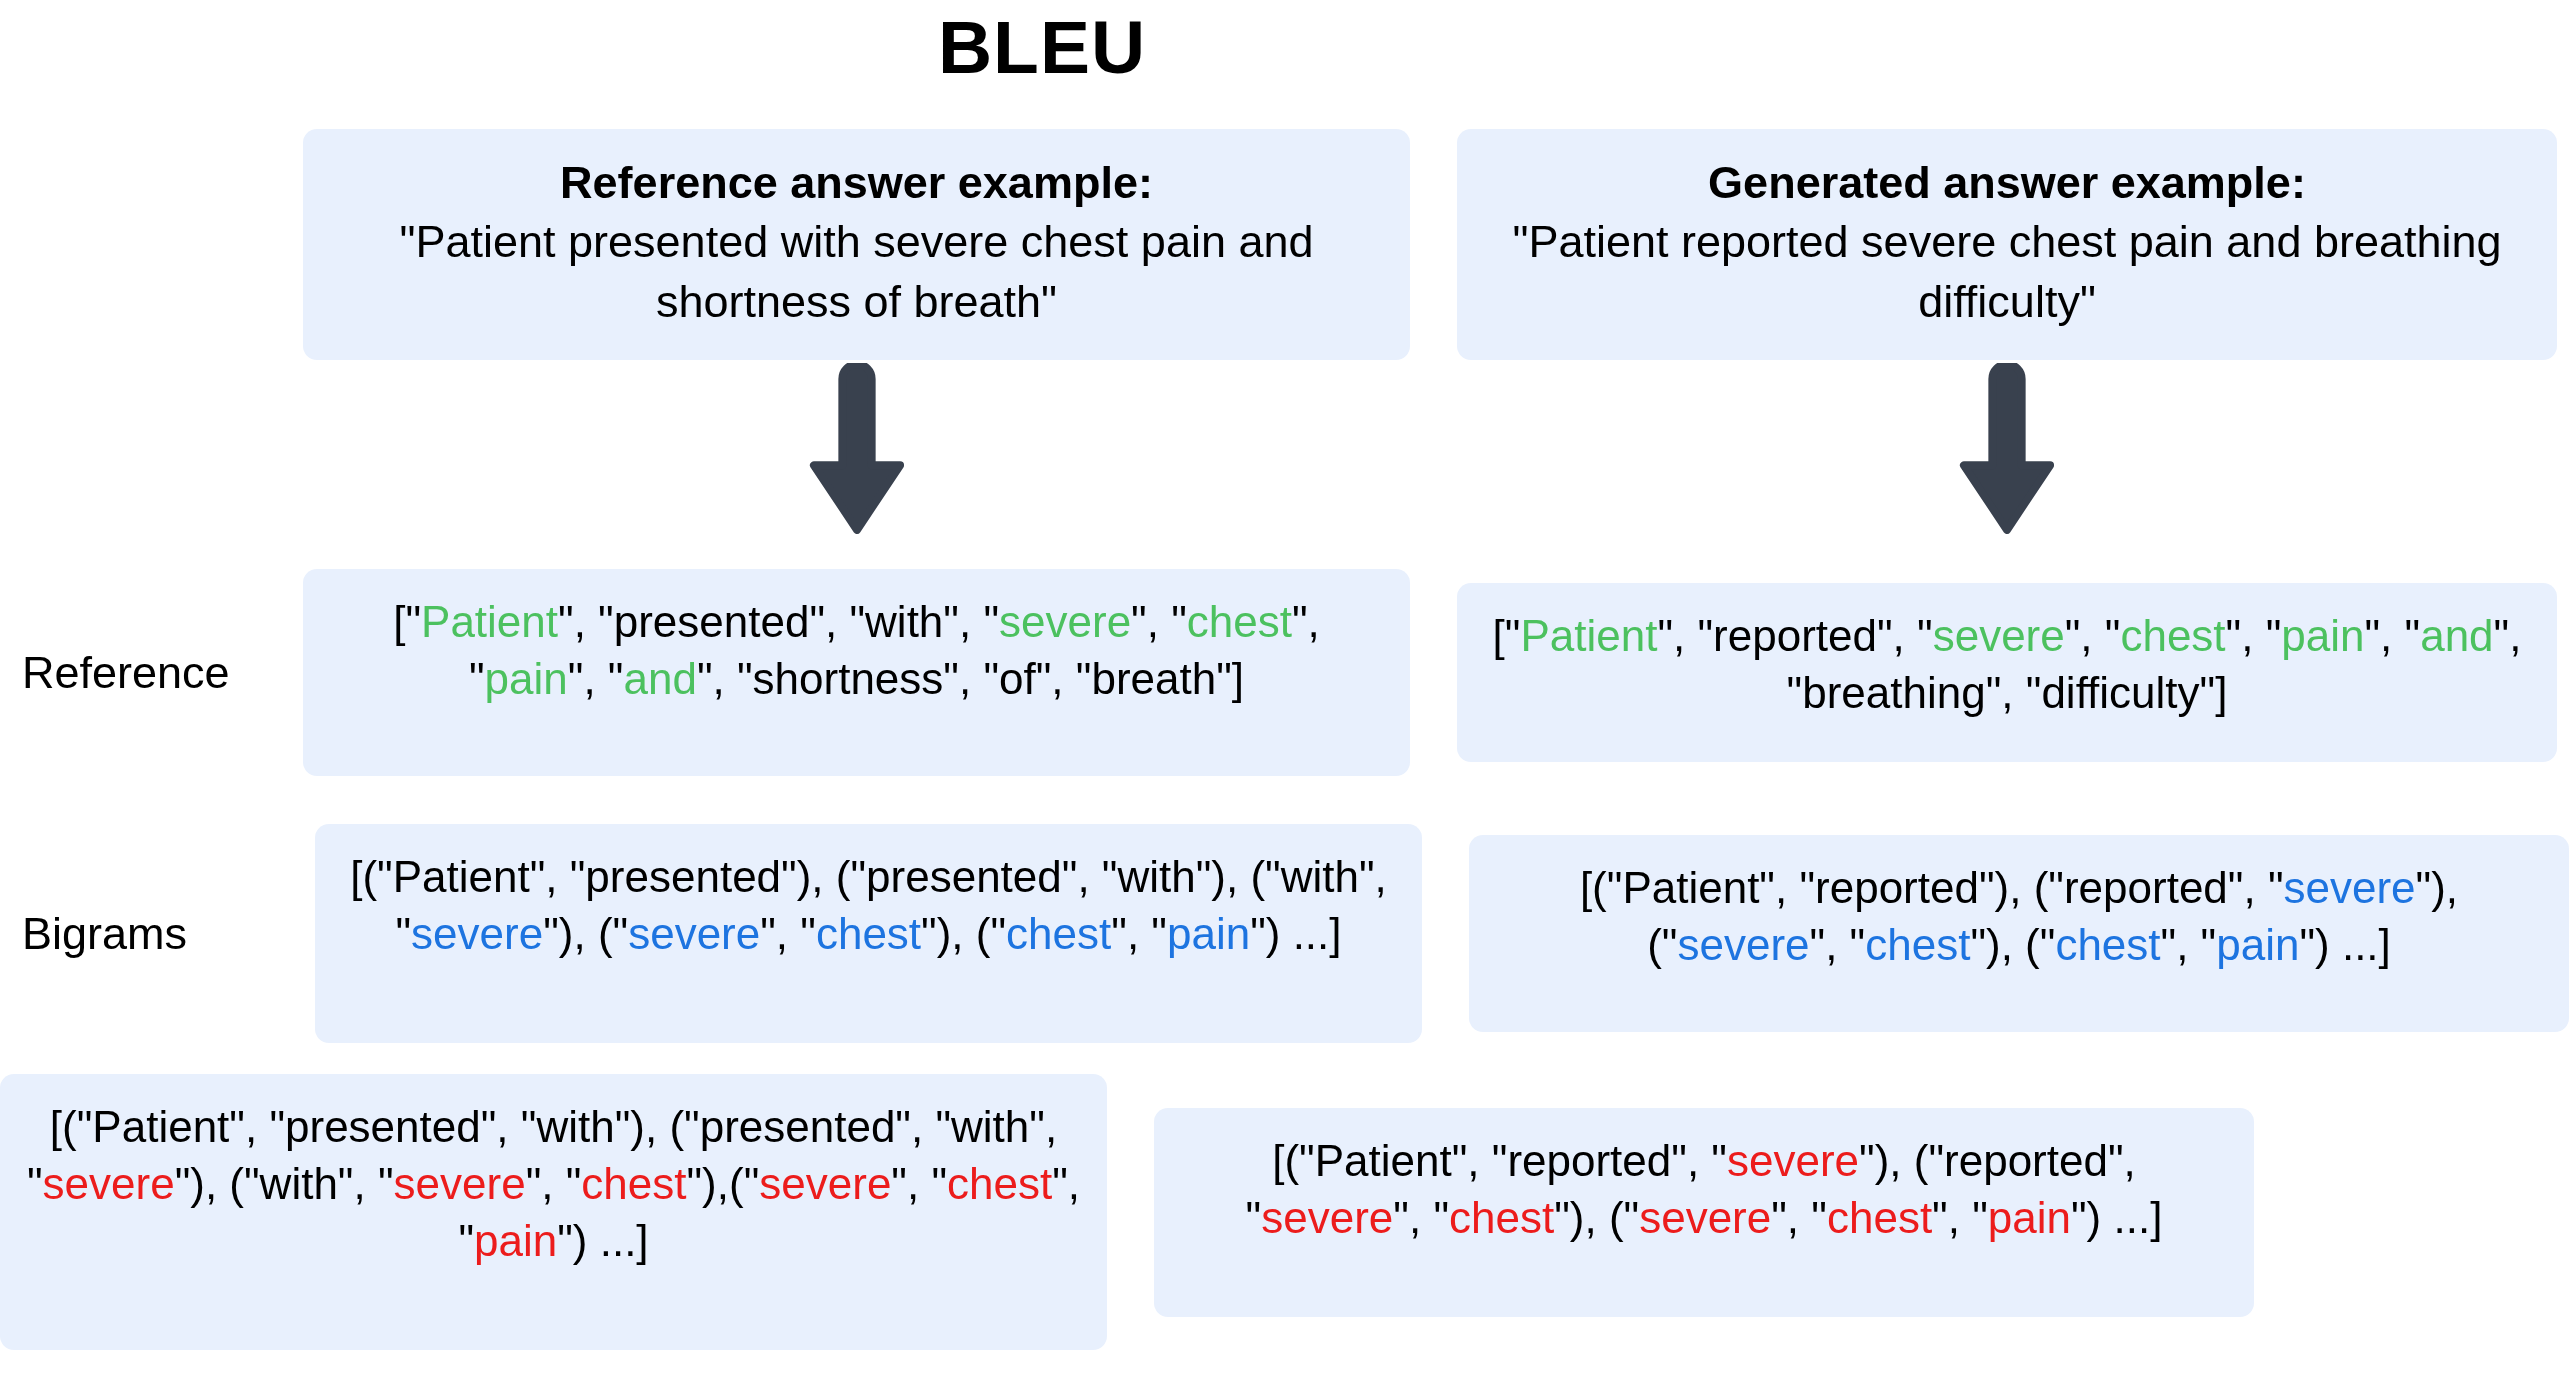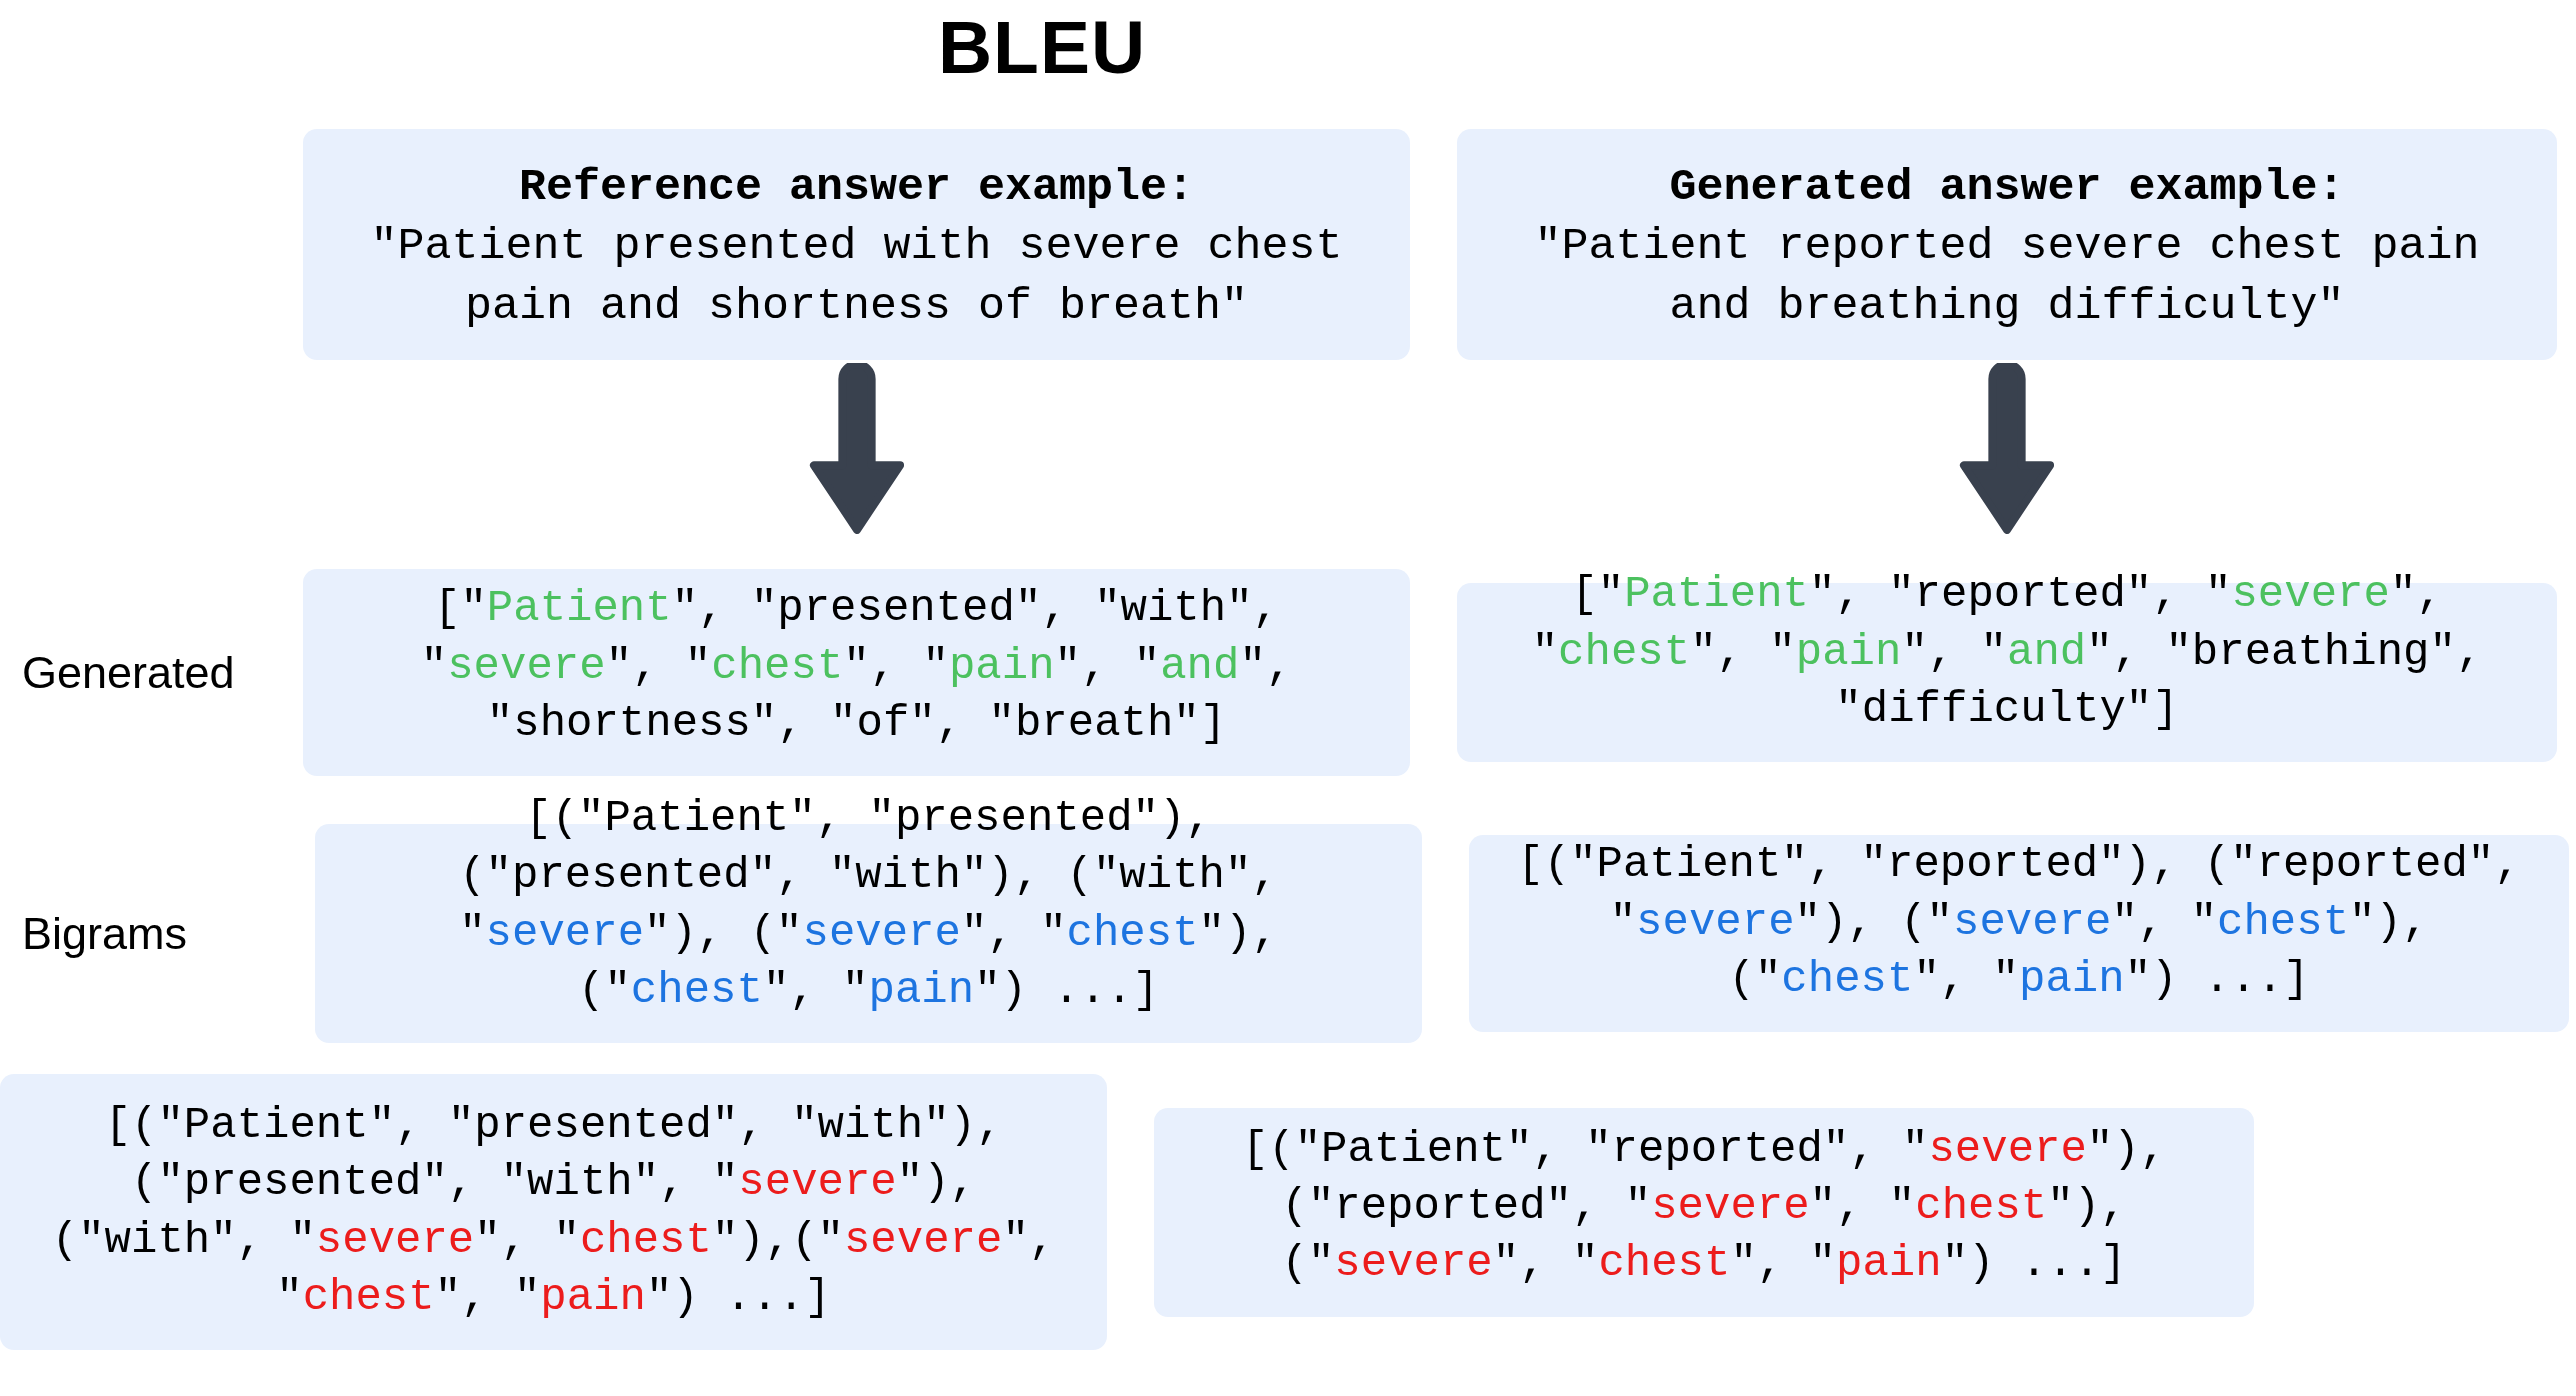--- a/index.html
+++ b/index.html
@@ -64,24 +64,23 @@
     gap: 47px;
     padding-right: 20px;
   }
 
   .cell {
     box-sizing: border-box;
     background: #e8f0fd;
     border-radius: 14px;
     text-align: center;
     display: flex;
-    align-items: flex-end;
+    align-items: flex-start;
     justify-content: center;
     padding: 24px 26px;
-    font-family: Liberation Mono, monospace;
   }
 
   .col-left  { flex: 0 0 1107px; }
   .col-right { flex: 0 0 1100px; }
 
   .cell-text {
     font-size: 44px;
     line-height: 1.30;
     width: 100%;
     word-break: normal;
@@ -160,21 +159,21 @@
       <div class="col-right arrow-wrap">
         <svg class="arrow-svg" width="102" height="177" viewBox="0 0 104 180">
           <path d="M37 16 a15 15 0 0 1 30 0 L67 104 L96 104 L52 170 L8 104 L37 104 Z" fill="#39414e" stroke="#39414e" stroke-width="8" stroke-linejoin="round"></path>
         </svg>
       </div>
 
     </div>
   </div>
 
   <div class="row row-uni">
-    <div class="row-label">Generated</div>
+    <div class="row-label">Reference</div>
     <div class="cols">
       <div class="cell col-left">
         <div class="cell-text">["<span style="color:#4cc15f">Patient</span>", "presented", "with", "<span style="color:#4cc15f">severe</span>", "<span style="color:#4cc15f">chest</span>", "<span style="color:#4cc15f">pain</span>", "<span style="color:#4cc15f">and</span>", "shortness", "of", "breath"]</div>
       </div>
       <div class="cell col-right">
         <div class="cell-text">["<span style="color:#4cc15f">Patient</span>", "reported", "<span style="color:#4cc15f">severe</span>", "<span style="color:#4cc15f">chest</span>", "<span style="color:#4cc15f">pain</span>", "<span style="color:#4cc15f">and</span>", "breathing", "difficulty"]</div>
       </div>
     </div>
   </div>
 

